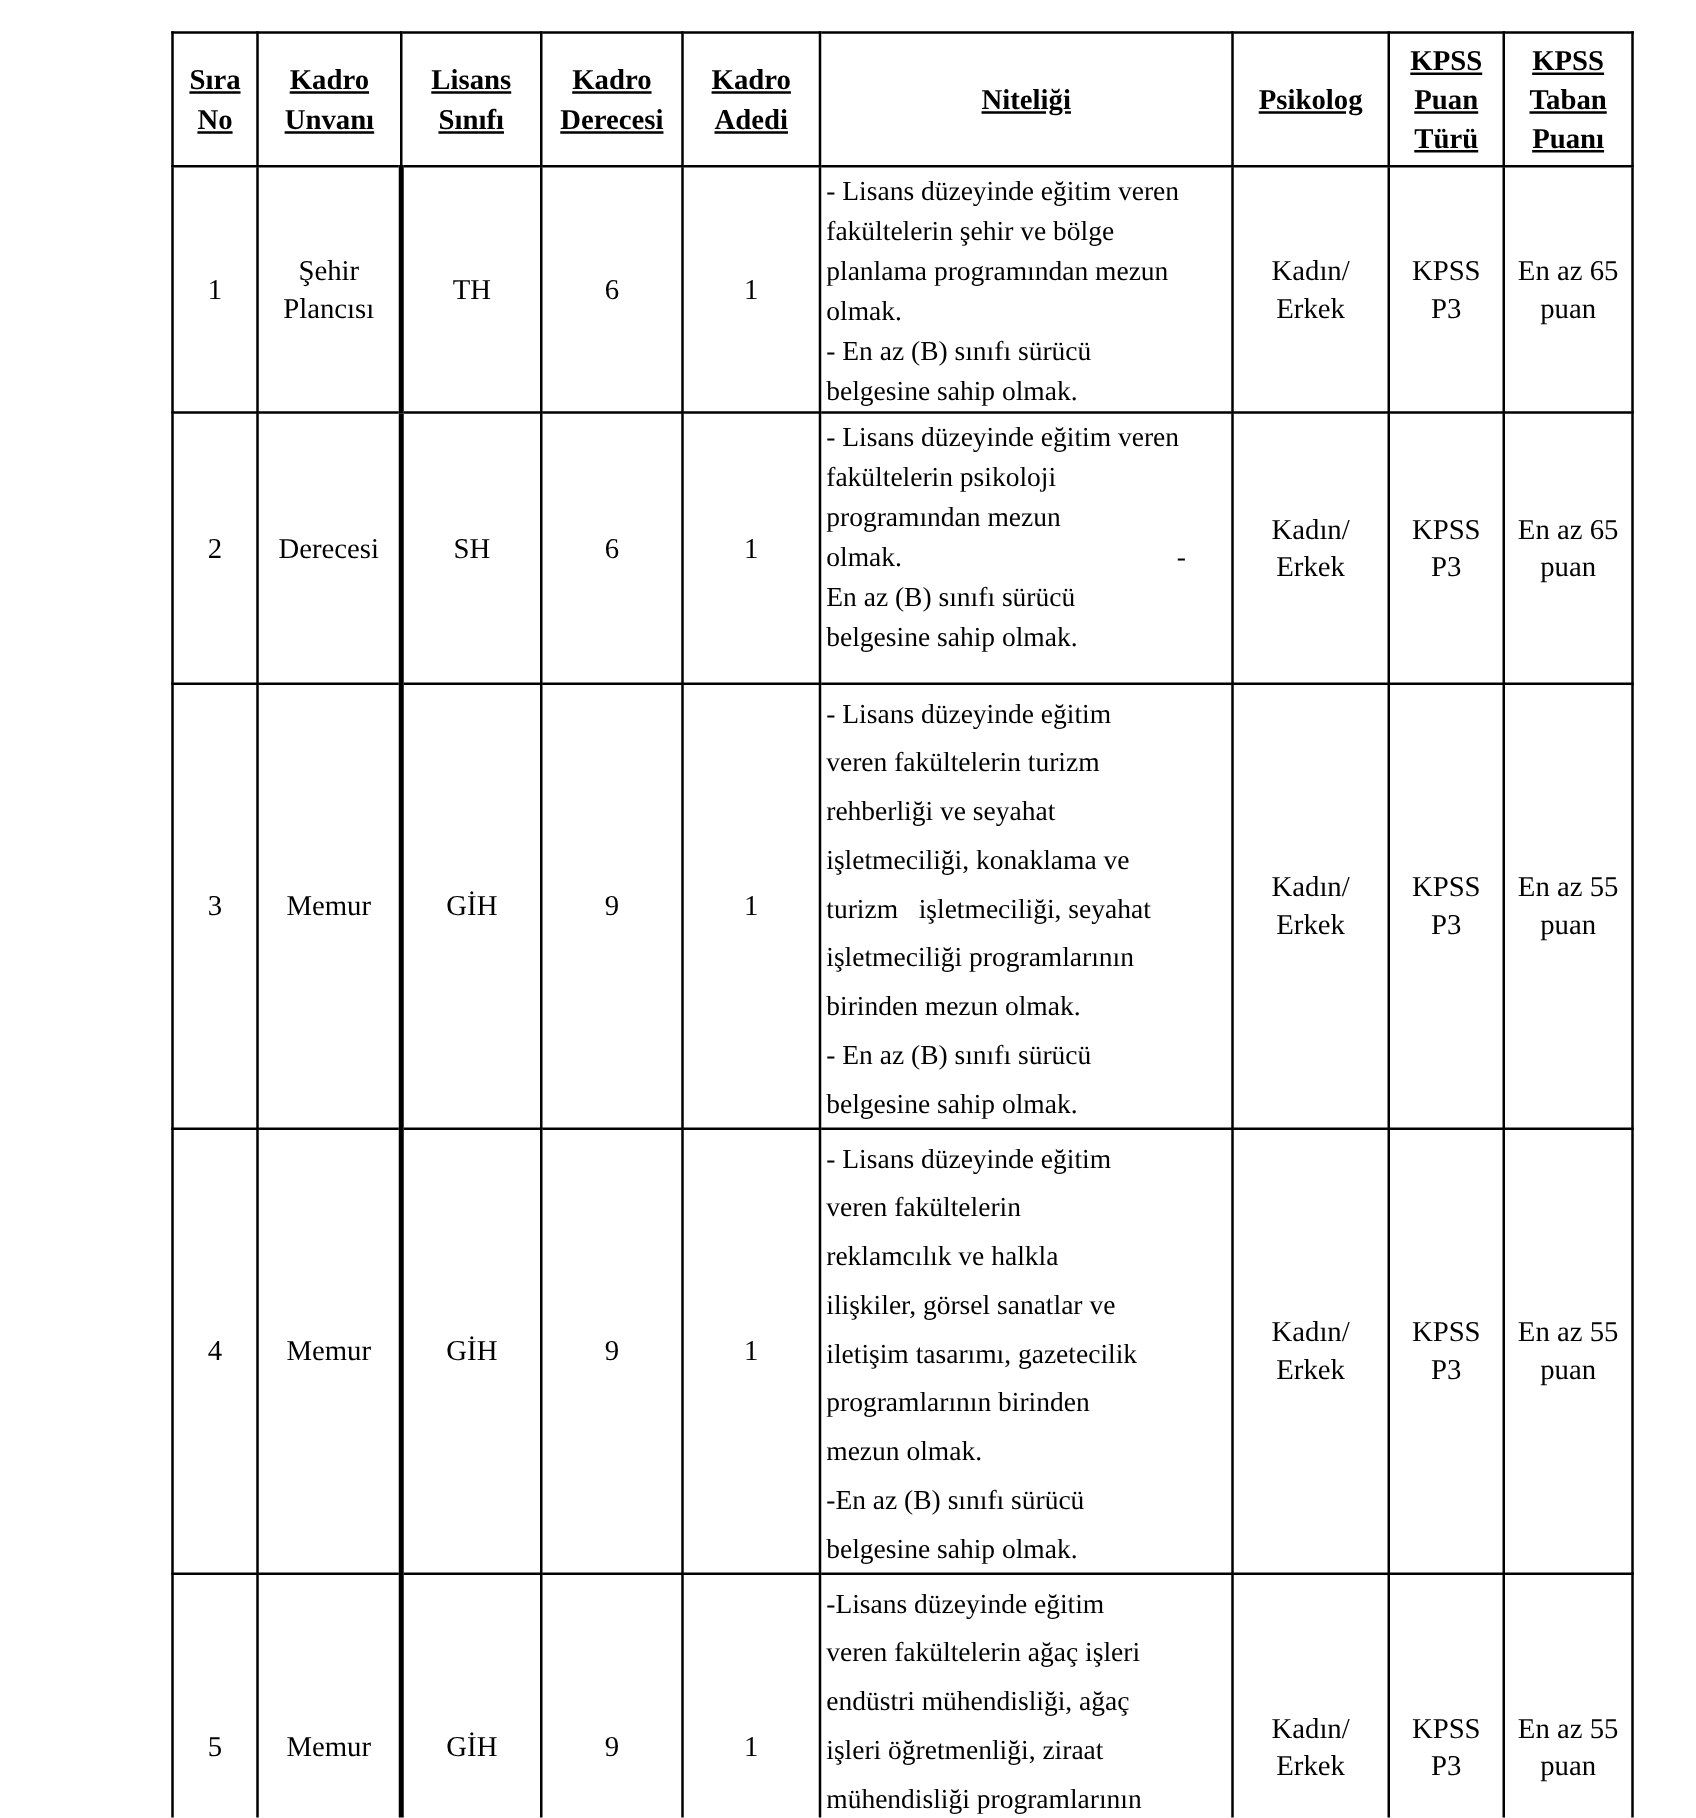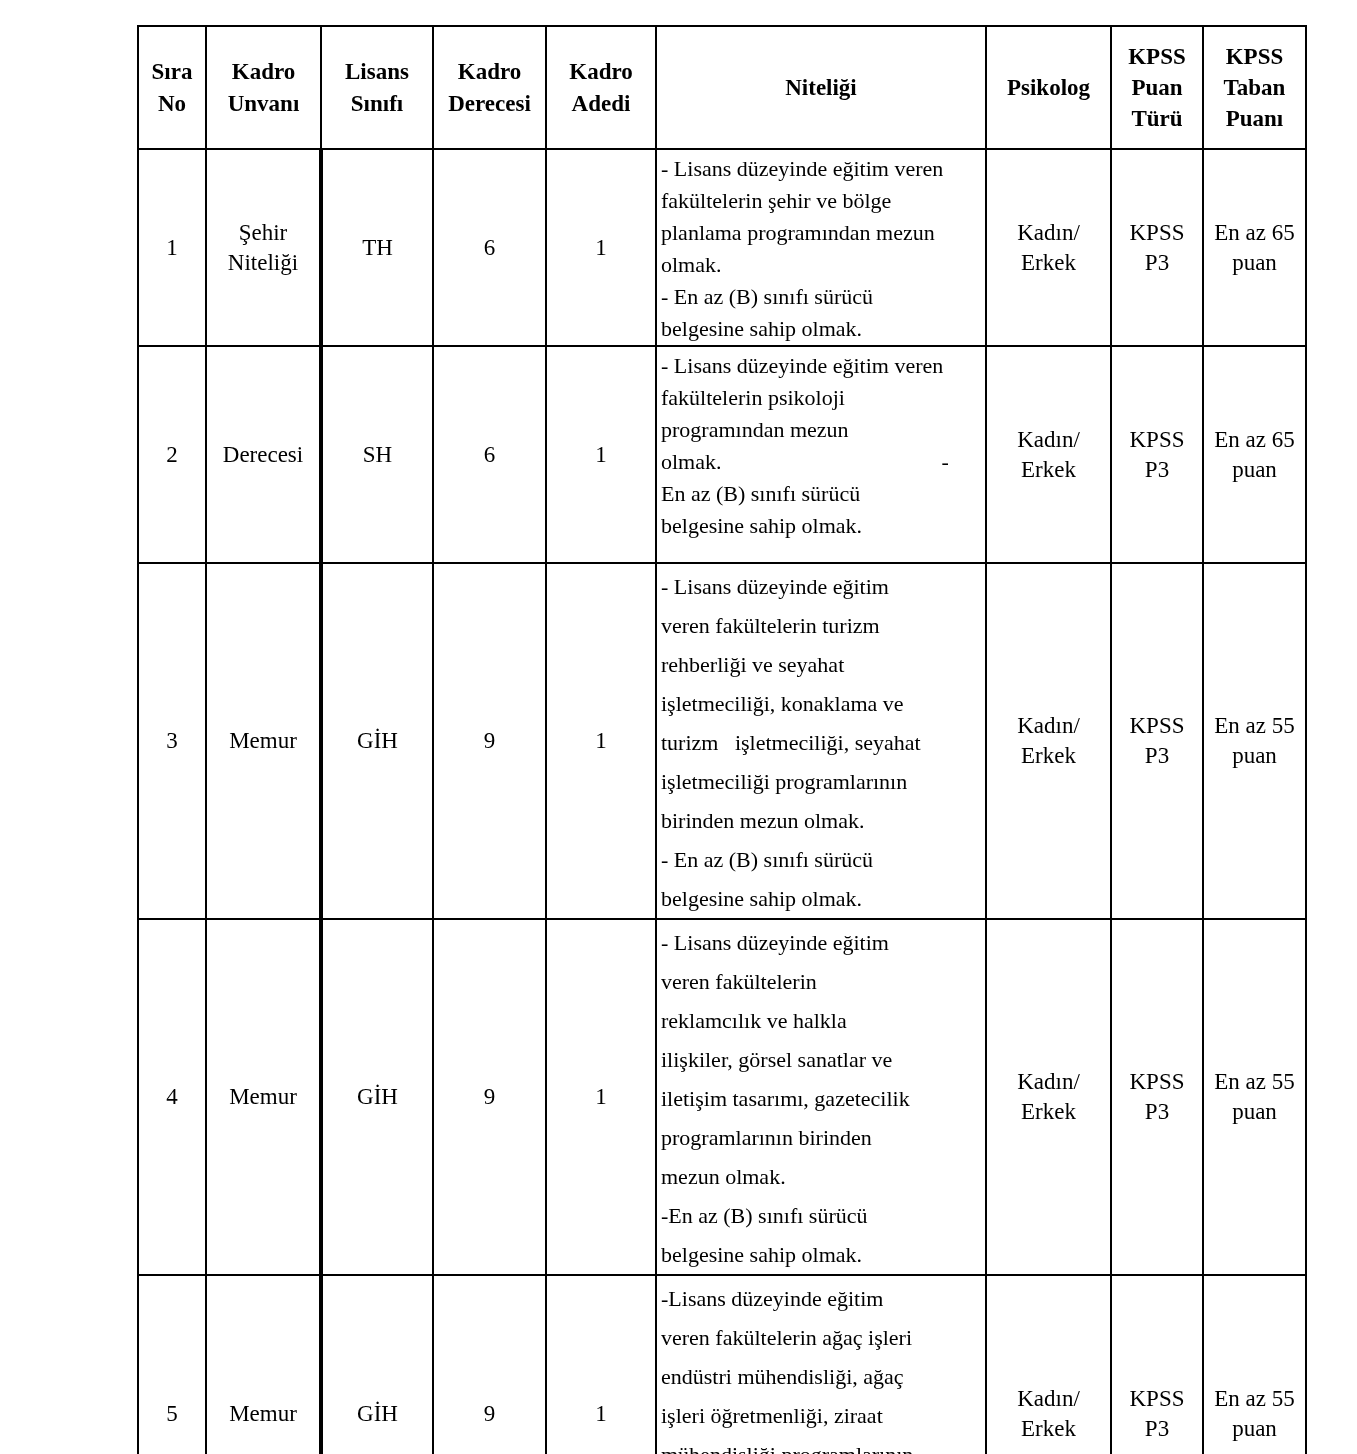--- a/index.html
+++ b/index.html
@@ -44,21 +44,21 @@
   }
   .job-table td.niteligi {
     text-align: left;
     vertical-align: top;
     font-size: 22px;
     padding: 3px 16px 0 4px;
   }
   tr.r1 td.niteligi, tr.r2 td.niteligi { line-height: 32px; }
   tr.r3 td.niteligi, tr.r4 td.niteligi, tr.r5 td.niteligi { line-height: 39px; }
   .job-table td.thick-left { border-left-width: 4px; }
-  tr.hdr { height: 123px; }
+  tr.hdr { height: 107px; text-decoration: underline; }
   tr.r1 { height: 194px; }
   tr.r2 { height: 217px; }
   tr.r3 { height: 264px; }
   tr.r4 { height: 266px; }
   tr.r5 { height: 206px; }
 </style>
 </head>
 <body>
 
 <div>
@@ -93,21 +93,21 @@
 Türü</th>
         <th>KPSS
 Taban
 Puanı</th>
       </tr>
     </thead>
     <tbody>
       <tr class="r1">
         <td>1</td>
         <td>Şehir
-Niteliği</td>
+Plancısı</td>
         <td class="thick-left">TH</td>
         <td>6</td>
         <td>1</td>
         <td class="niteligi">- Lisans düzeyinde eğitim veren
 fakültelerin şehir ve bölge
 planlama programından mezun
 olmak.
 - En az (B) sınıfı sürücü
 belgesine sahip olmak.</td>
         <td>Kadın/

